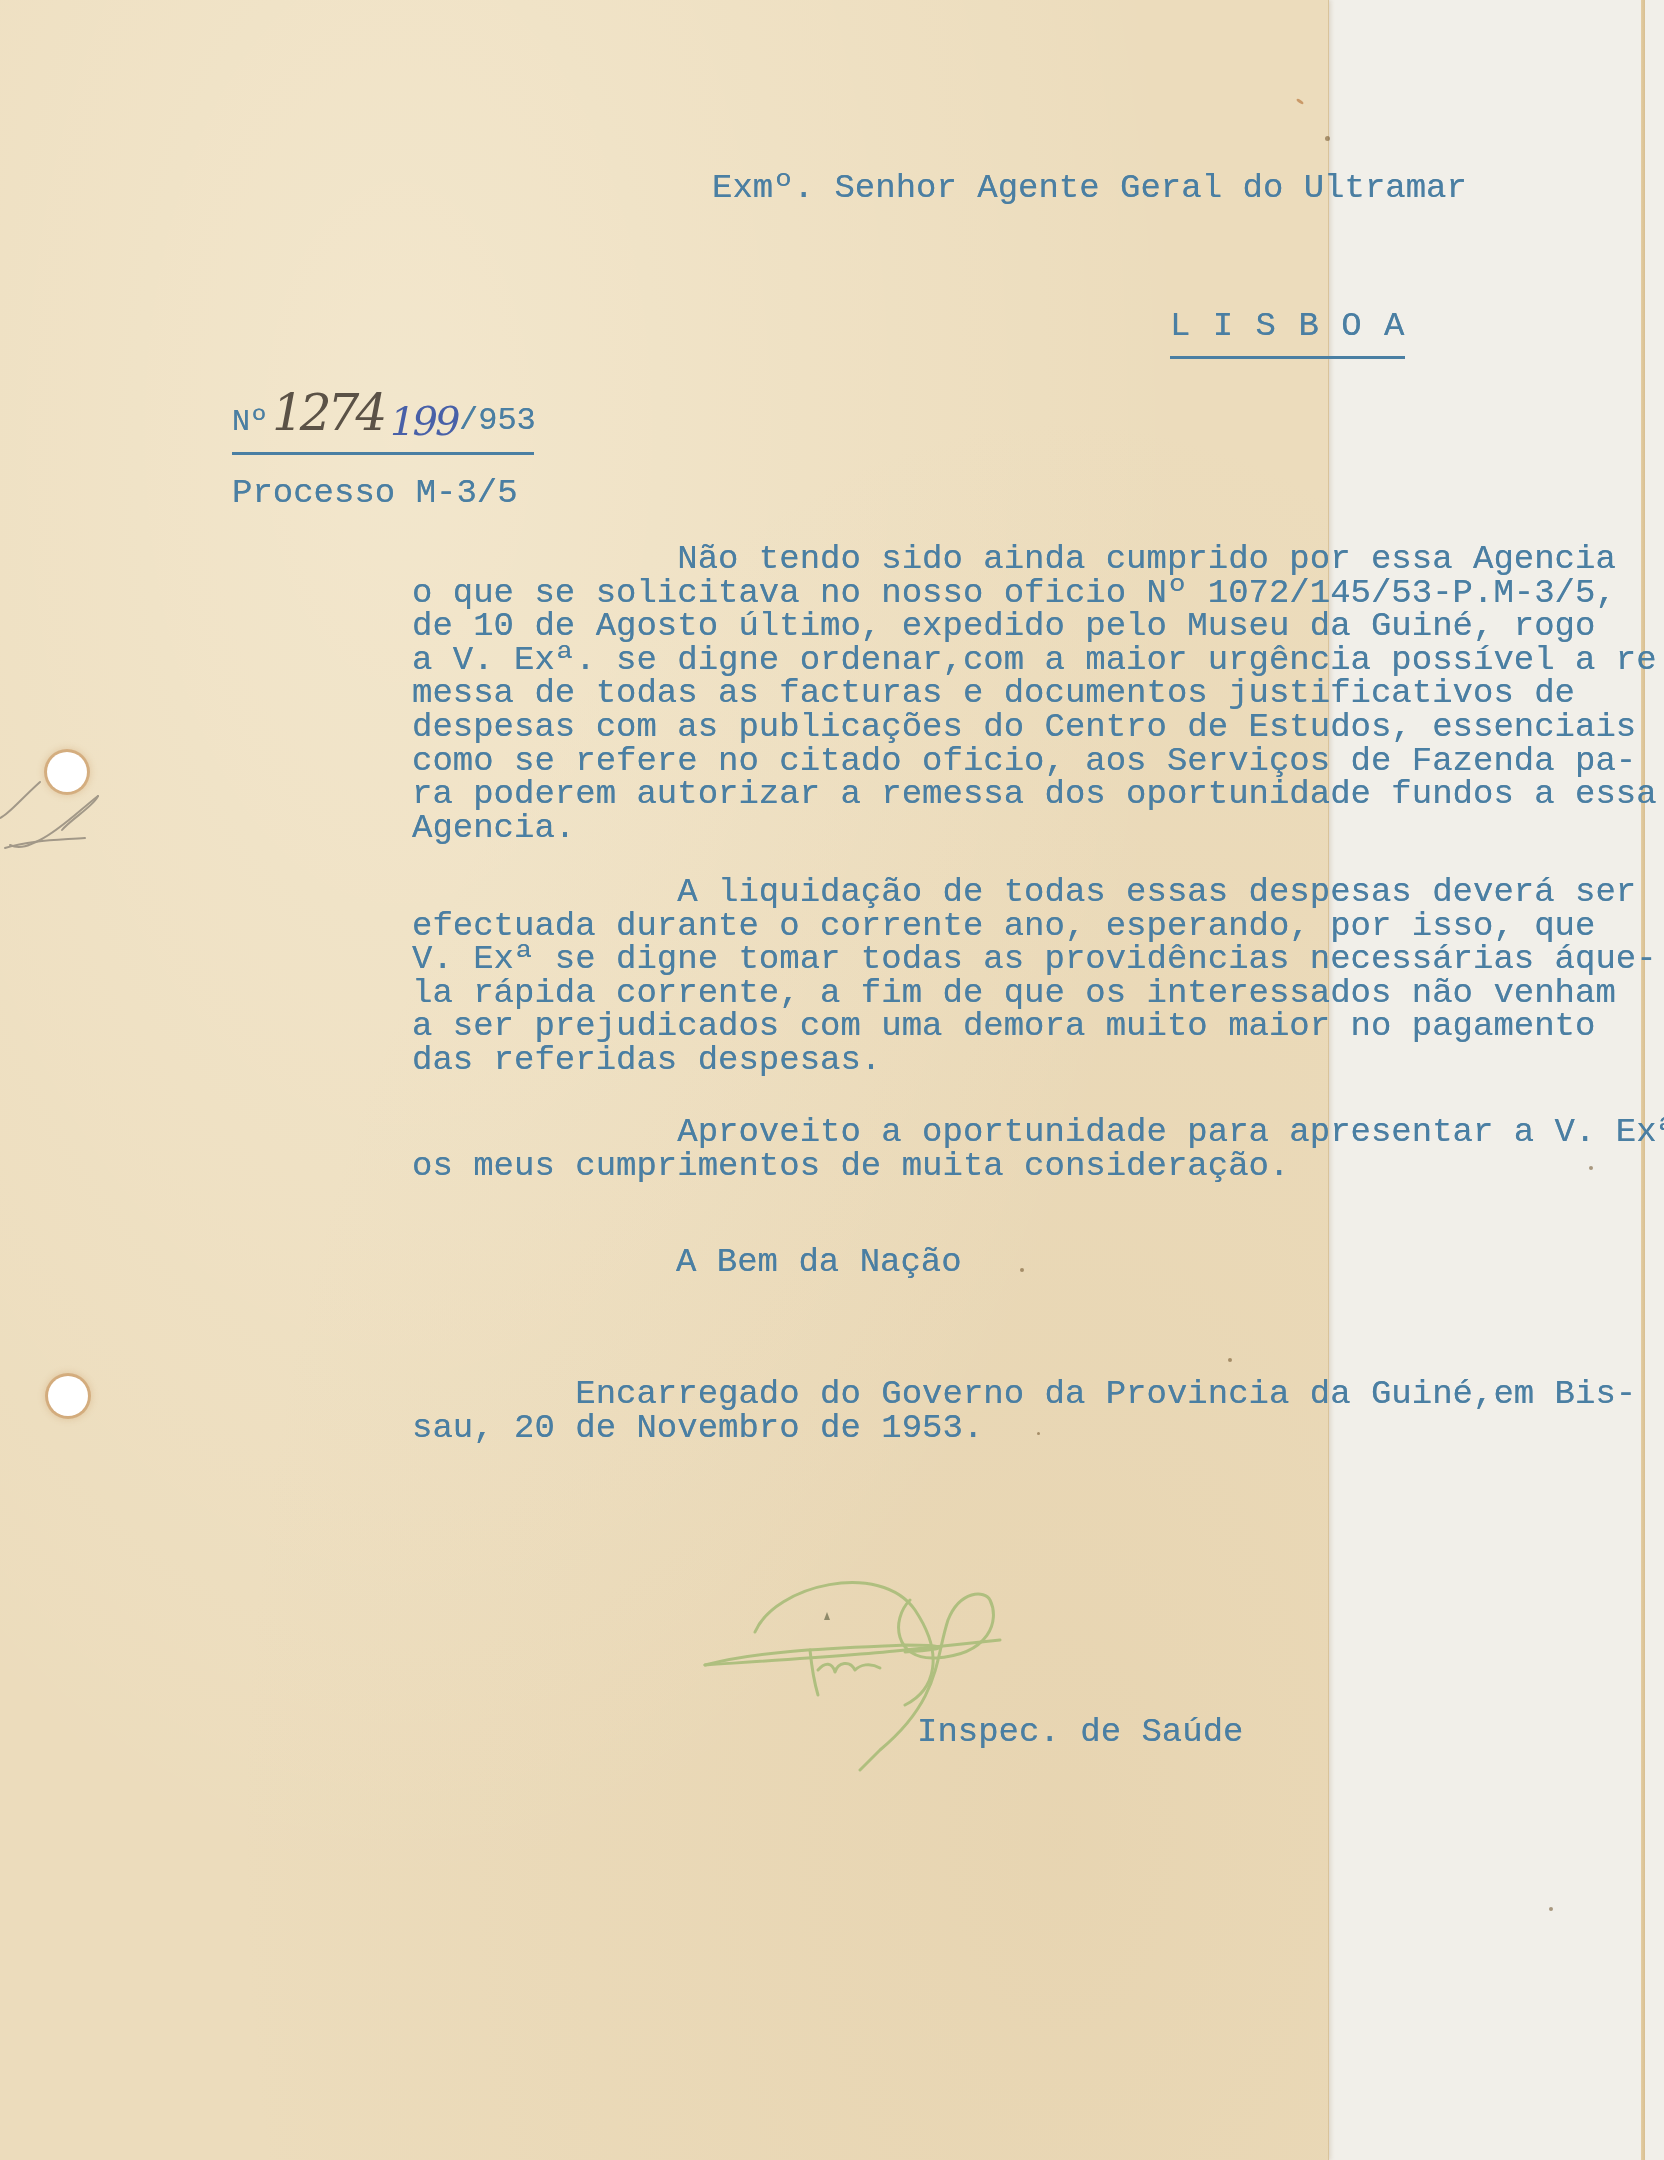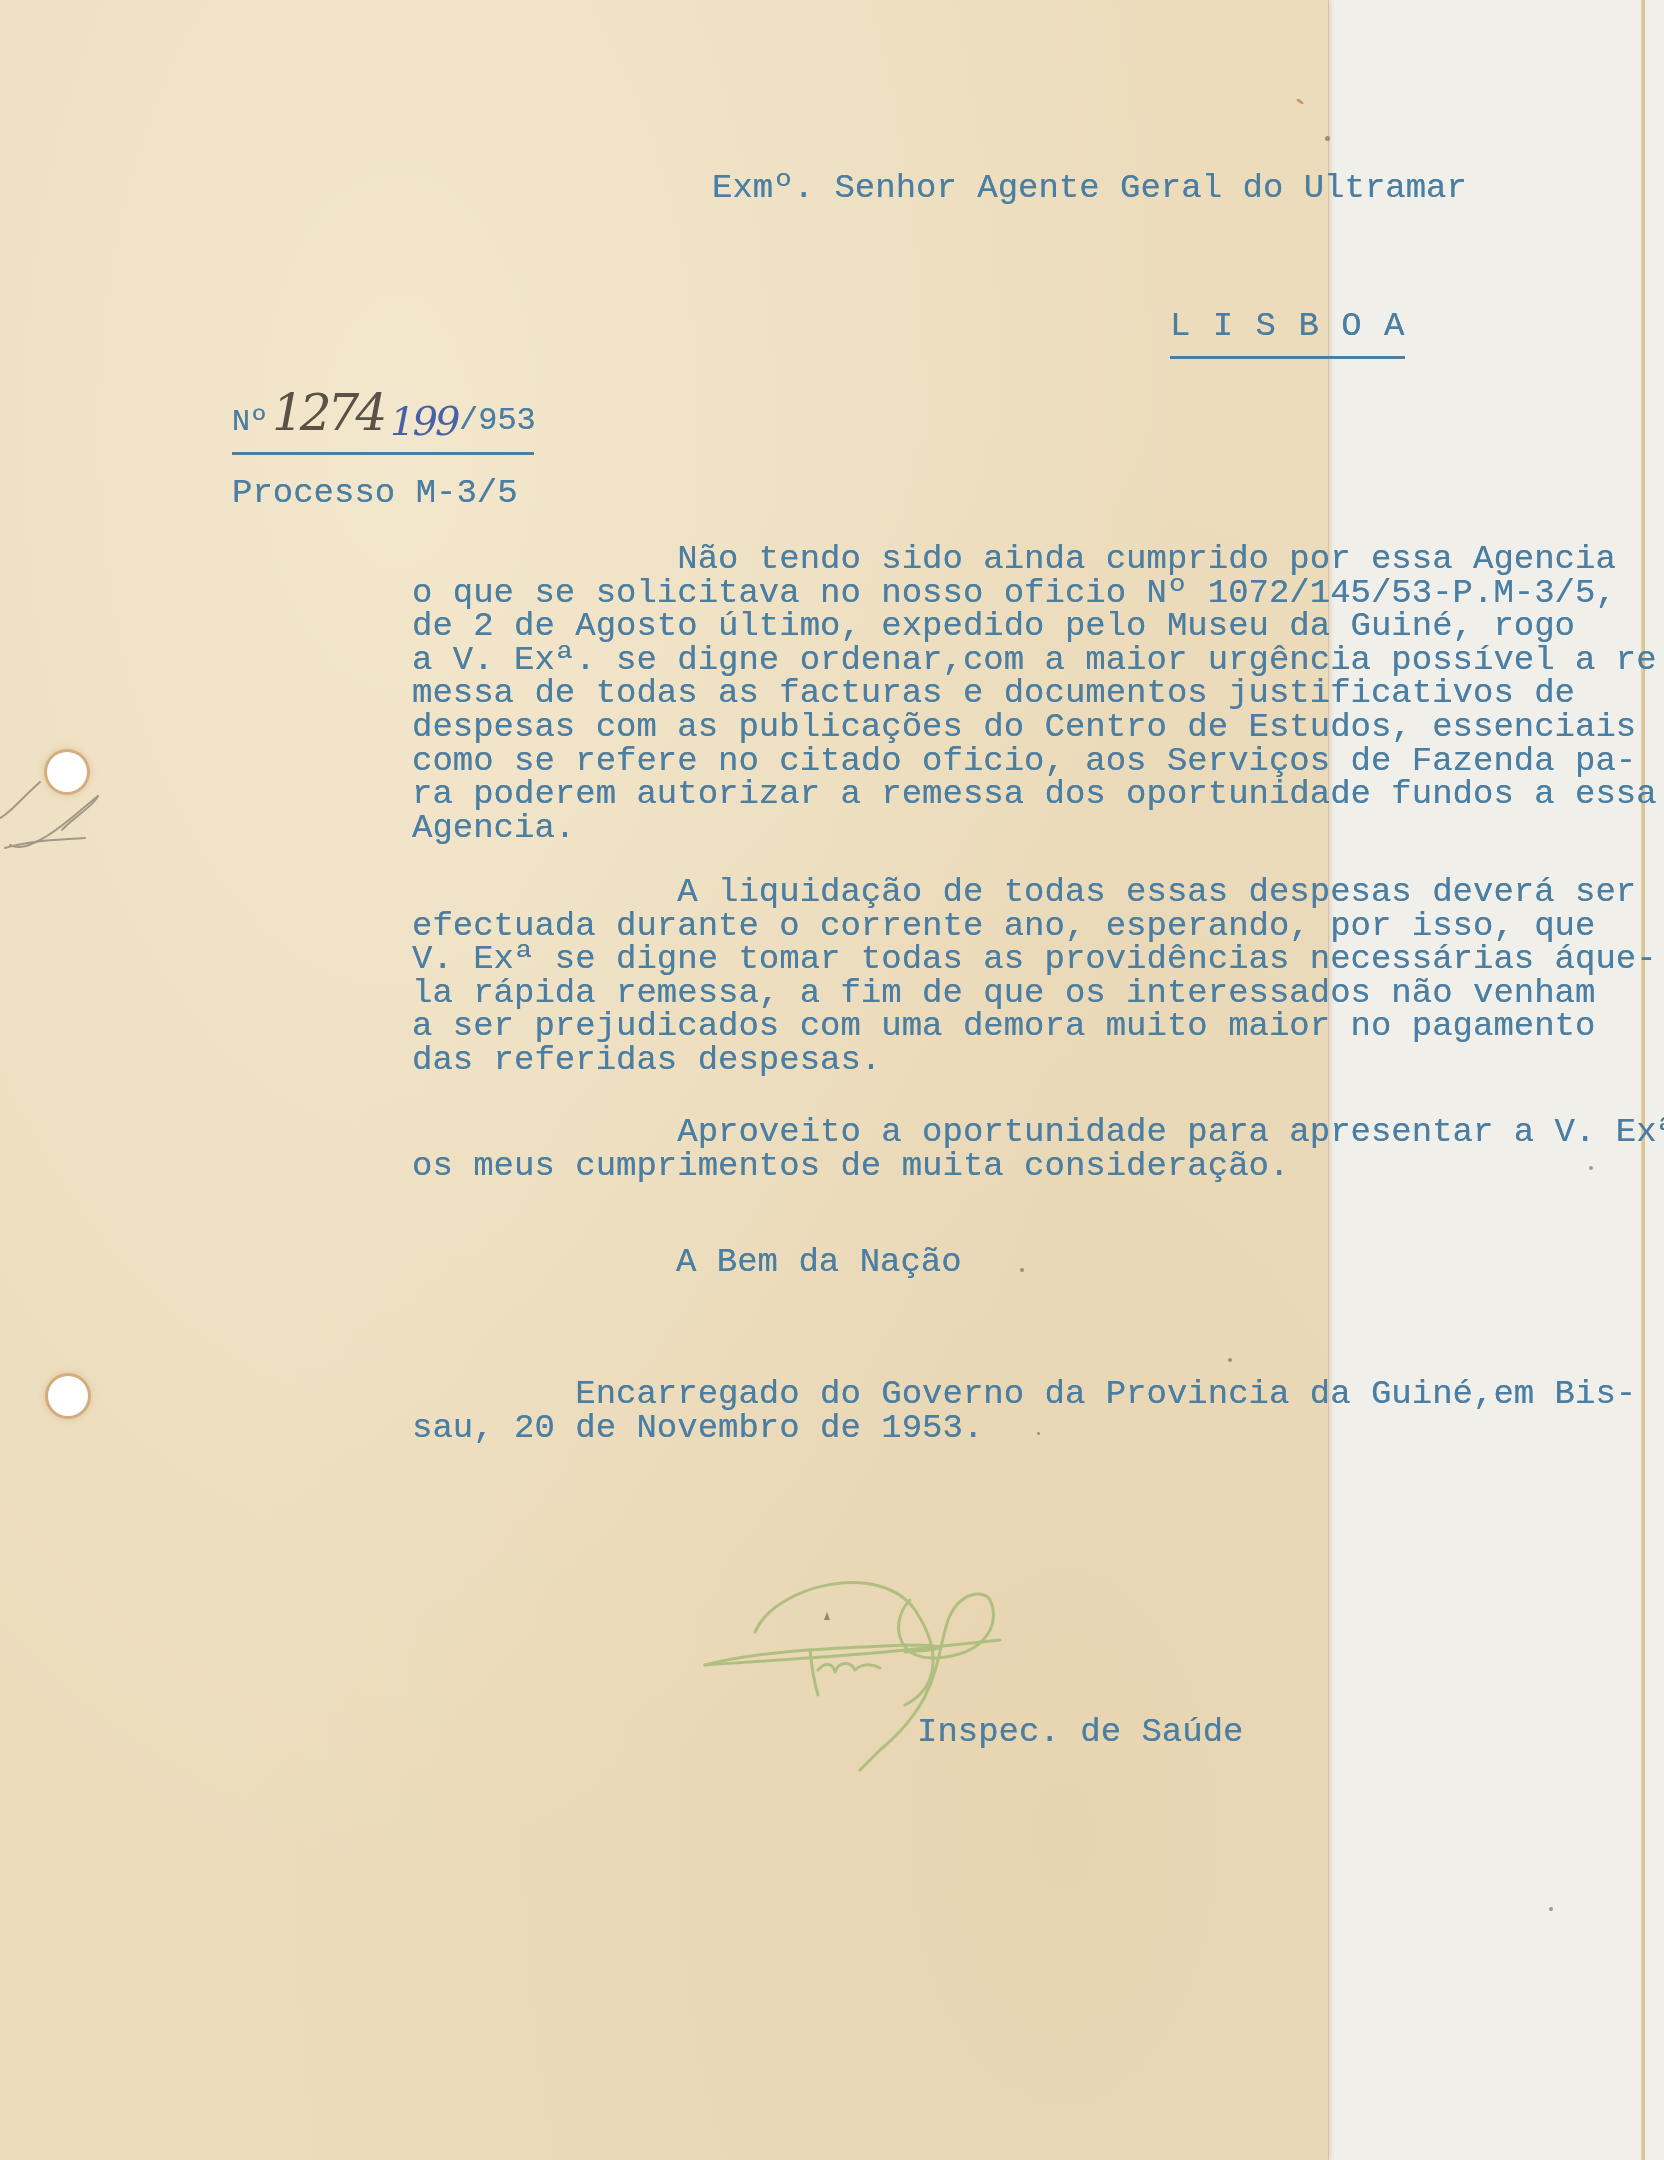--- a/index.html
+++ b/index.html
@@ -63,34 +63,34 @@
     <span class="hand" style="left:40px; top:-14px; font-size:50px; color:#5b5247; letter-spacing:-4px;">1274</span>
     <span class="hand" style="left:158px; top:0px; font-size:40px; color:#4860a8; letter-spacing:-3px;">199</span>
     <span class="typed" style="left:227px; top:6px; font-size:32px;">/953</span>
   </div>
 
   <div class="typed" style="left:232px; top:477px;">Processo M-3/5</div>
 
   <div style="position:absolute; left:412px; top:543px;">
     <div class="typed" style="left:0; top:0;">             Não tendo sido ainda cumprido por essa Agencia</div>
     <div class="typed" style="left:0; top:33.6px;">o que se solicitava no nosso oficio Nº 1072/145/53-P.M-3/5,</div>
-    <div class="typed" style="left:0; top:67.2px;">de 2 de Agosto último, expedido pelo Museu da Guiné, rogo</div>
+    <div class="typed" style="left:0; top:67.2px;">de 10 de Agosto último, expedido pelo Museu da Guiné, rogo</div>
     <div class="typed" style="left:0; top:100.8px;">a V. Exª. se digne ordenar,com a maior urgência possível a re</div>
     <div class="typed" style="left:0; top:134.4px;">messa de todas as facturas e documentos justificativos de</div>
     <div class="typed" style="left:0; top:168px;">despesas com as publicações do Centro de Estudos, essenciais</div>
     <div class="typed" style="left:0; top:201.6px;">como se refere no citado oficio, aos Serviços de Fazenda pa-</div>
     <div class="typed" style="left:0; top:235.2px;">ra poderem autorizar a remessa dos oportunidade fundos a essa</div>
     <div class="typed" style="left:0; top:268.8px;">Agencia.</div>
   </div>
 
   <div style="position:absolute; left:412px; top:876px;">
     <div class="typed" style="left:0; top:0;">             A liquidação de todas essas despesas deverá ser</div>
     <div class="typed" style="left:0; top:33.6px;">efectuada durante o corrente ano, esperando, por isso, que</div>
     <div class="typed" style="left:0; top:67.2px;">V. Exª se digne tomar todas as providências necessárias áque-</div>
-    <div class="typed" style="left:0; top:100.8px;">la rápida remessa, a fim de que os interessados não venham</div>
+    <div class="typed" style="left:0; top:100.8px;">la rápida corrente, a fim de que os interessados não venham</div>
     <div class="typed" style="left:0; top:134.4px;">a ser prejudicados com uma demora muito maior no pagamento</div>
     <div class="typed" style="left:0; top:168px;">das referidas despesas.</div>
   </div>
 
   <div style="position:absolute; left:412px; top:1116px;">
     <div class="typed" style="left:0; top:0;">             Aproveito a oportunidade para apresentar a V. Exª</div>
     <div class="typed" style="left:0; top:33.6px;">os meus cumprimentos de muita consideração.</div>
   </div>
 
   <div class="typed" style="left:676px; top:1246px;">A Bem da Nação</div>

